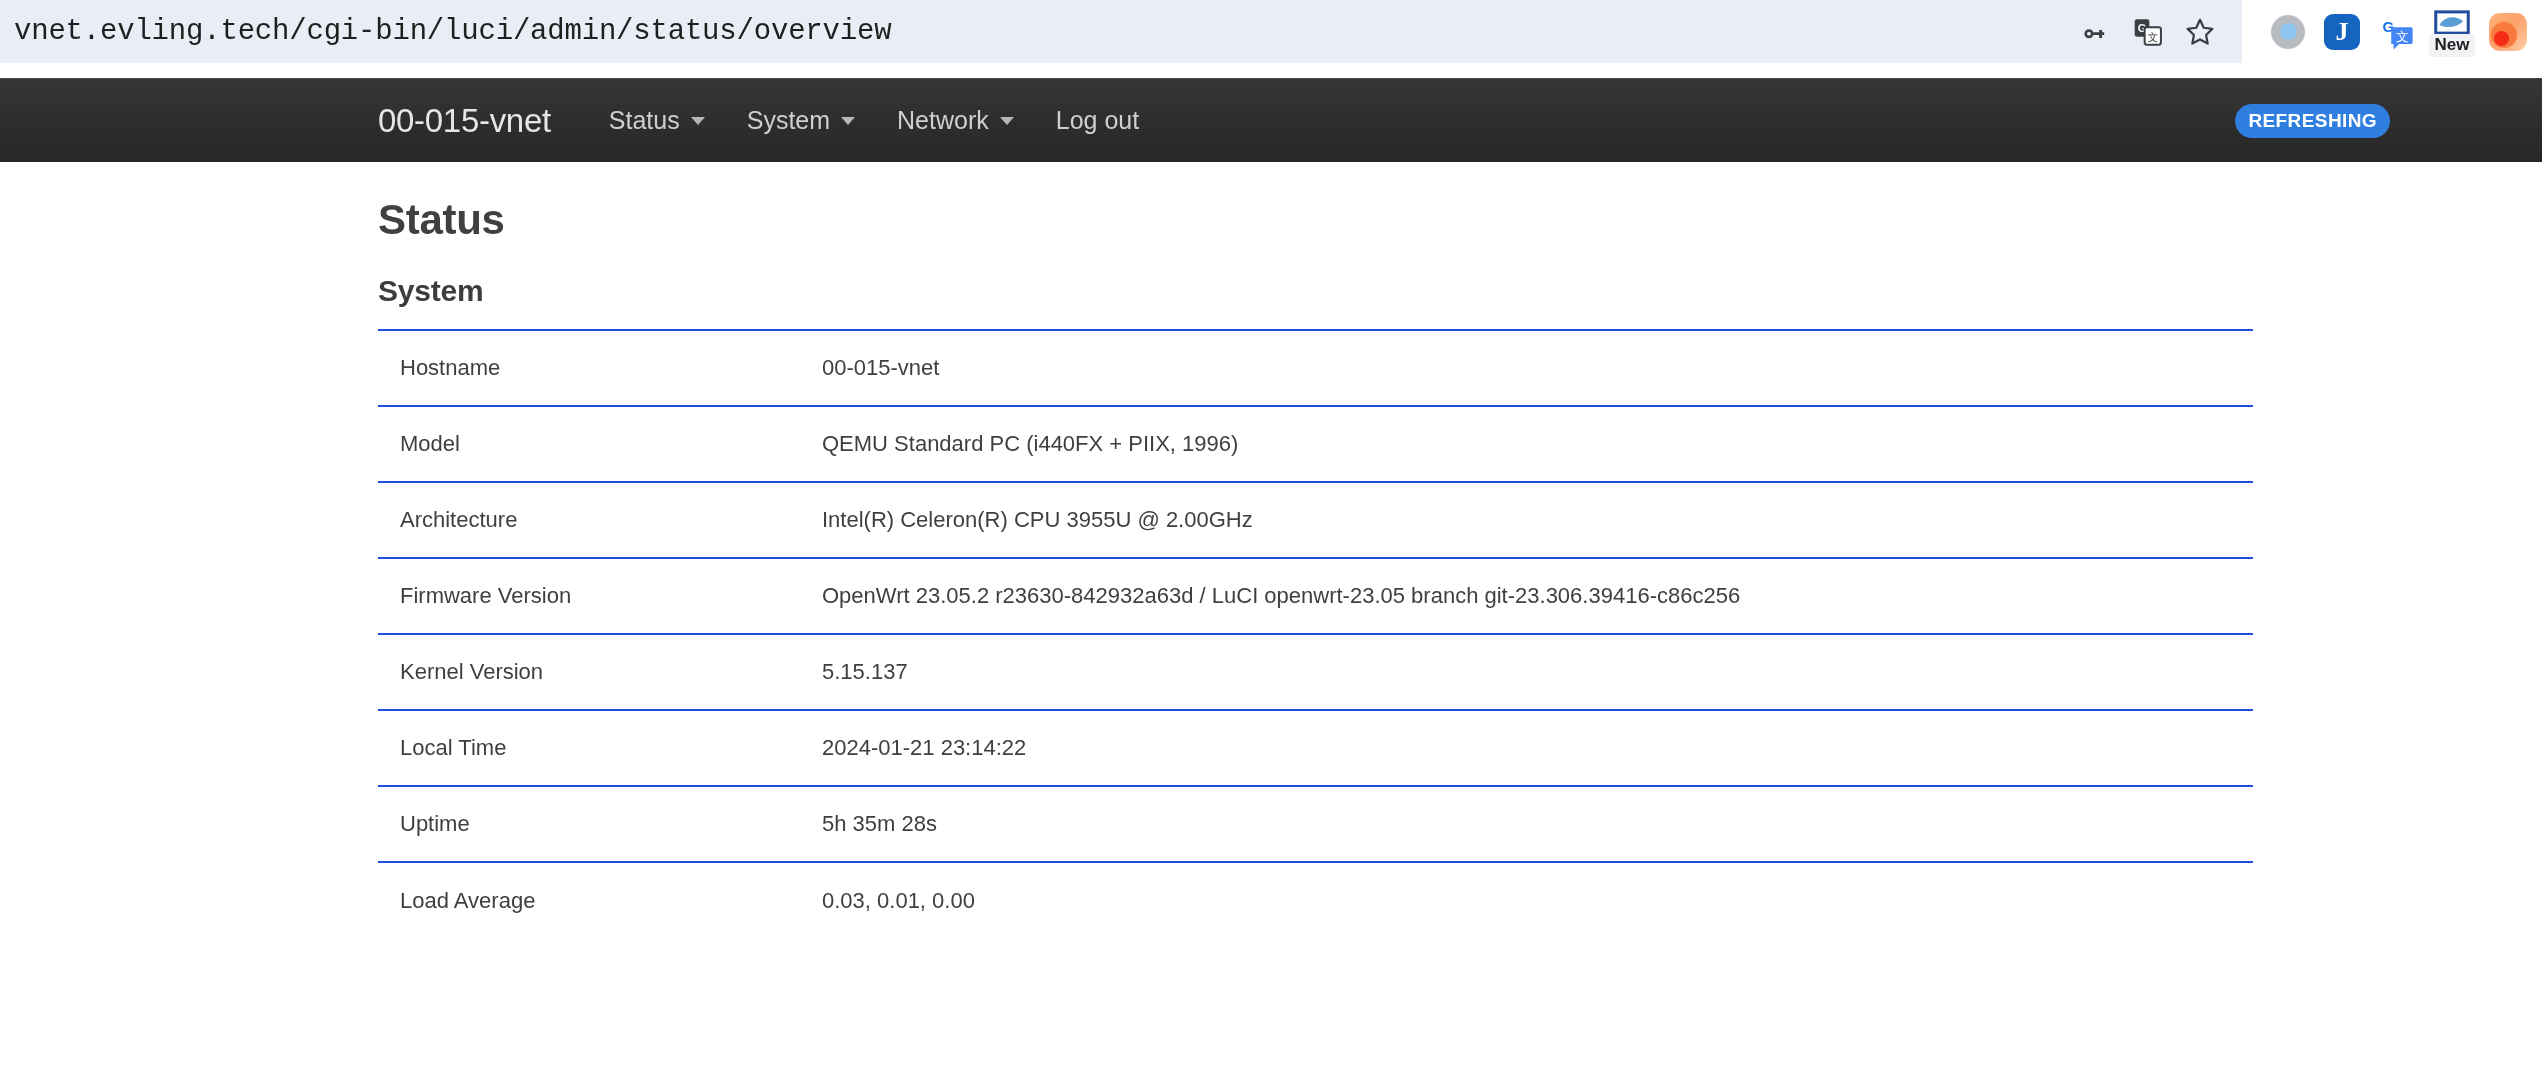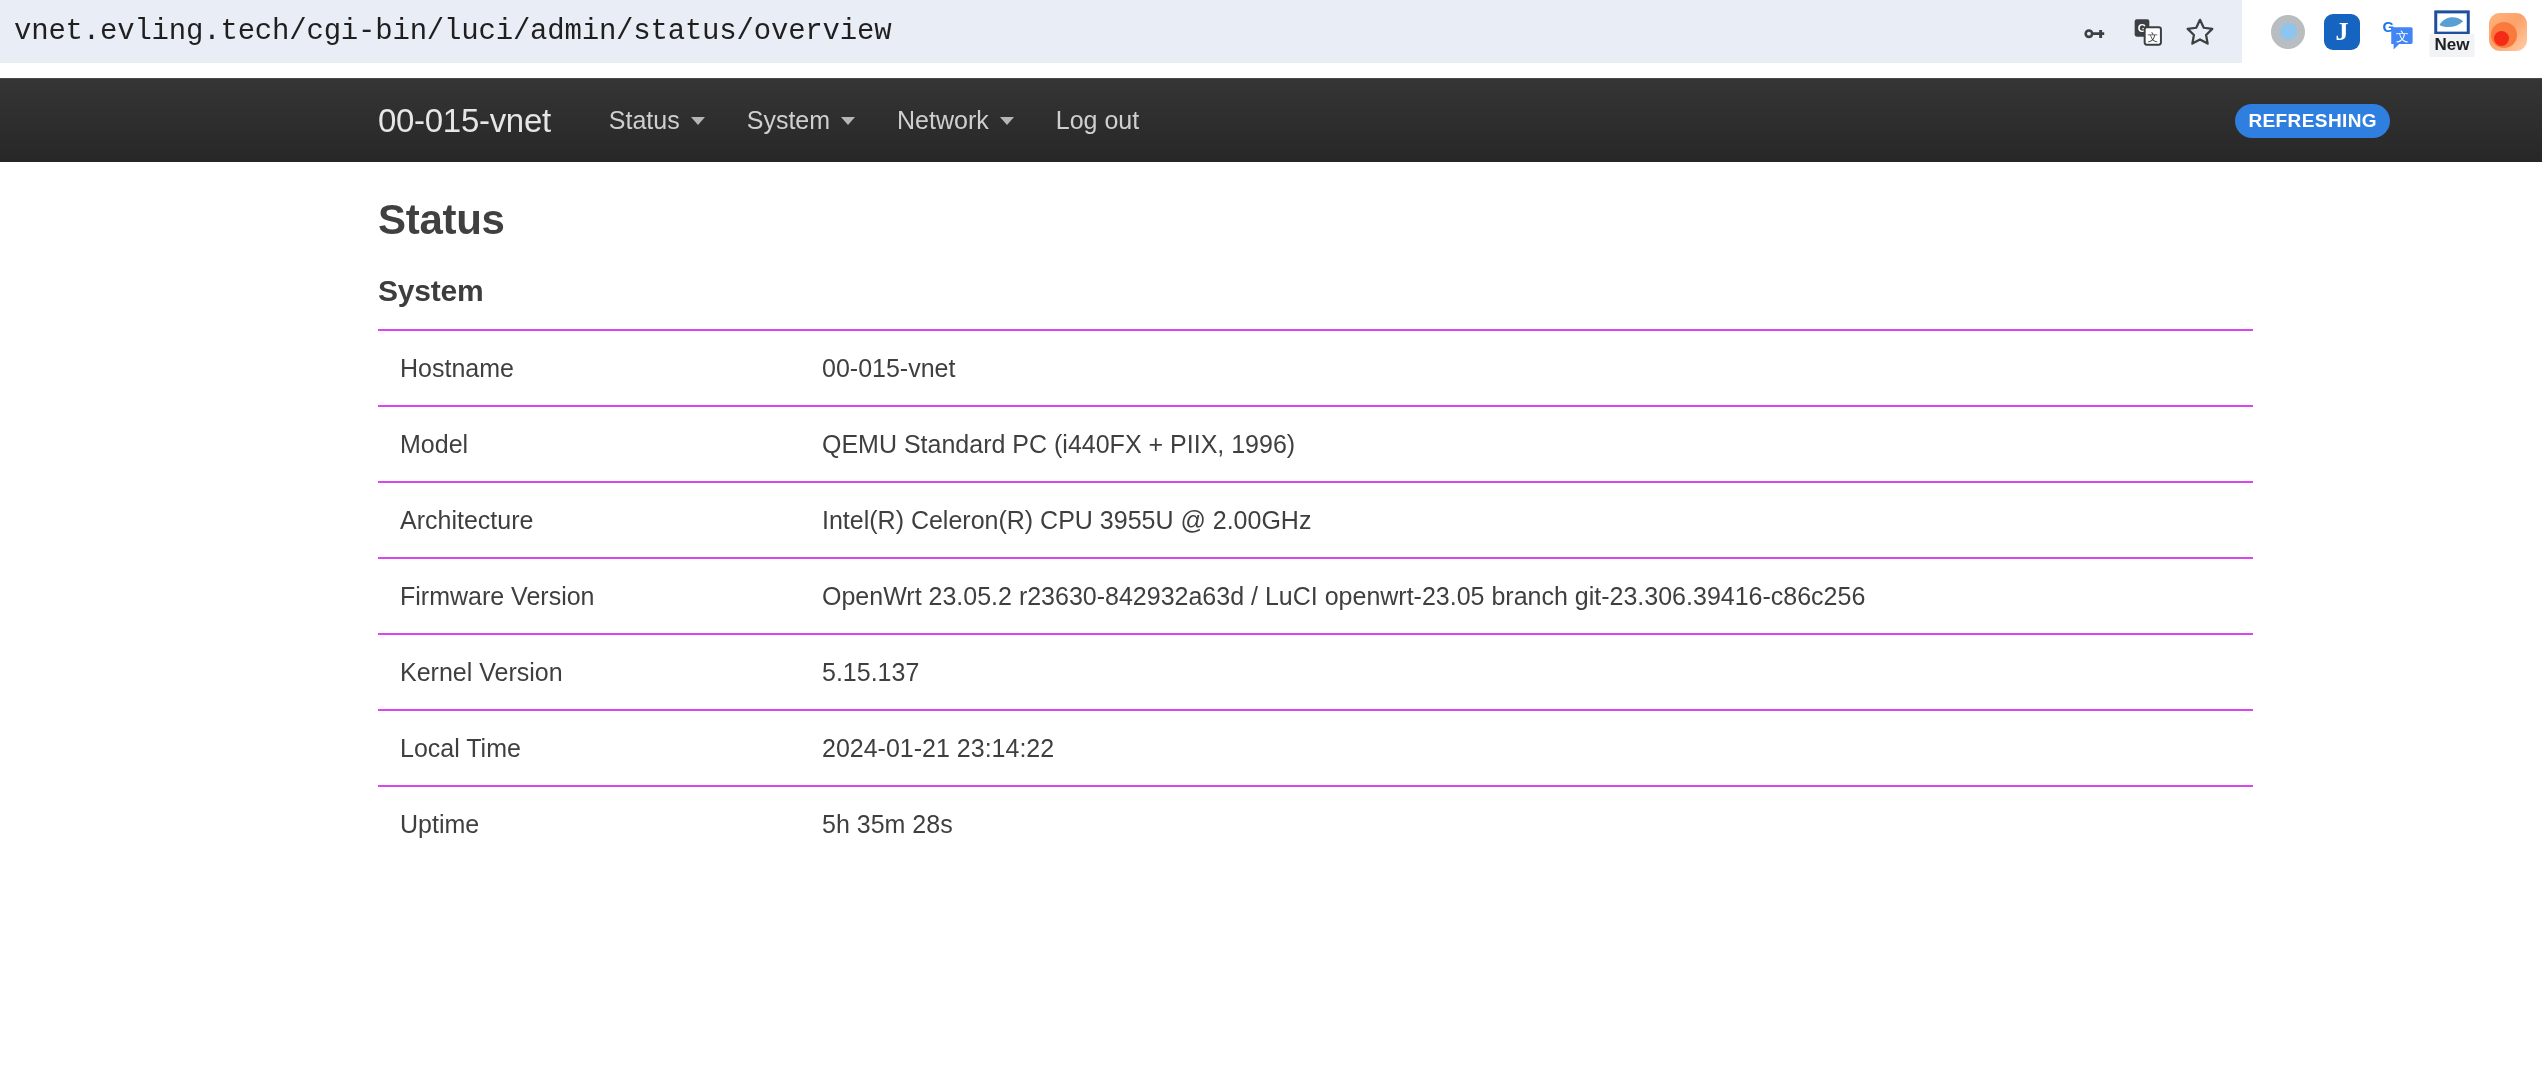--- a/index.html
+++ b/index.html
@@ -217,23 +217,23 @@
     letter-spacing: -0.2px;
     font-family: "Liberation Sans", sans-serif;
   }
   .status-table {
     width: 1875px;
     margin-top: 21px;
     border-collapse: collapse;
   }
   .status-table tr { height: 76px; }
   .status-table td {
-    border-top: 2px solid #d946ef;
+    border-top: 2px solid #1d4ed8;
     vertical-align: middle;
-    font-size: 25px;
+    font-size: 22px;
     color: #3f3f3f;
     padding: 0;
     font-family: "Liberation Sans", sans-serif;
   }
   .cell-label { width: 410px; padding-left: 22px !important; }
   .cell-value { padding-left: 12px !important; }
 </style>
 </head>
 <body>
 
@@ -371,16 +371,20 @@
       <tr>
         <td class="cell-label">Local Time</td>
         <td class="cell-value">2024-01-21 23:14:22</td>
       </tr>
 
       <tr>
         <td class="cell-label">Uptime</td>
         <td class="cell-value">5h 35m 28s</td>
       </tr>
 
+      <tr>
+        <td class="cell-label">Load Average</td>
+        <td class="cell-value">0.03, 0.01, 0.00</td>
+      </tr>
 
     </tbody>
   </table>
 </div>
 
 </body></html>

